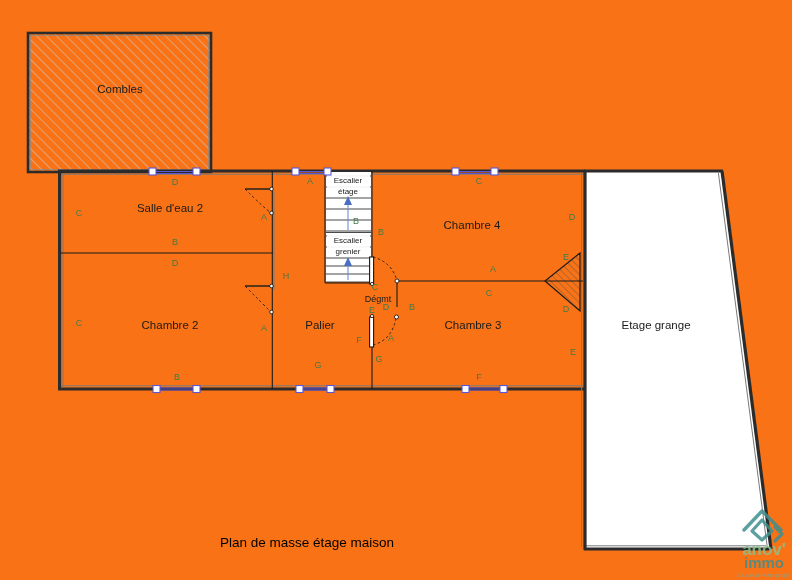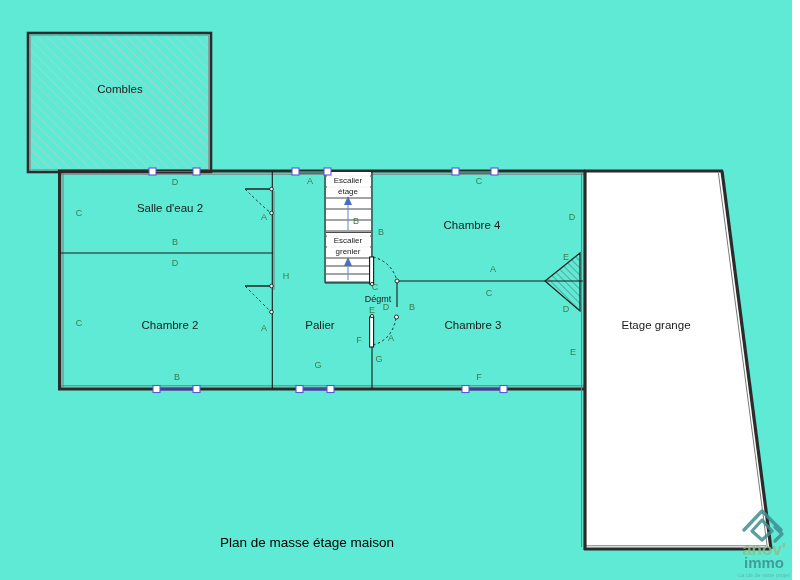--- a/index.html
+++ b/index.html
@@ -7,21 +7,21 @@
     padding: 0;
     background: #ffffff;
   }
   body {
     font-family: "Liberation Sans", sans-serif;
   }
   #plan-root {
     position: relative;
     width: 792px;
     height: 580px;
-    background: #5eead4;
+    background: #f97316;
     overflow: hidden;
   }
   svg#plan-svg {
     display: block;
     width: 800px;
     height: 580px;
   }
   .room-label {
     font-family: "Liberation Sans", sans-serif;
     font-size: 11.5px;

